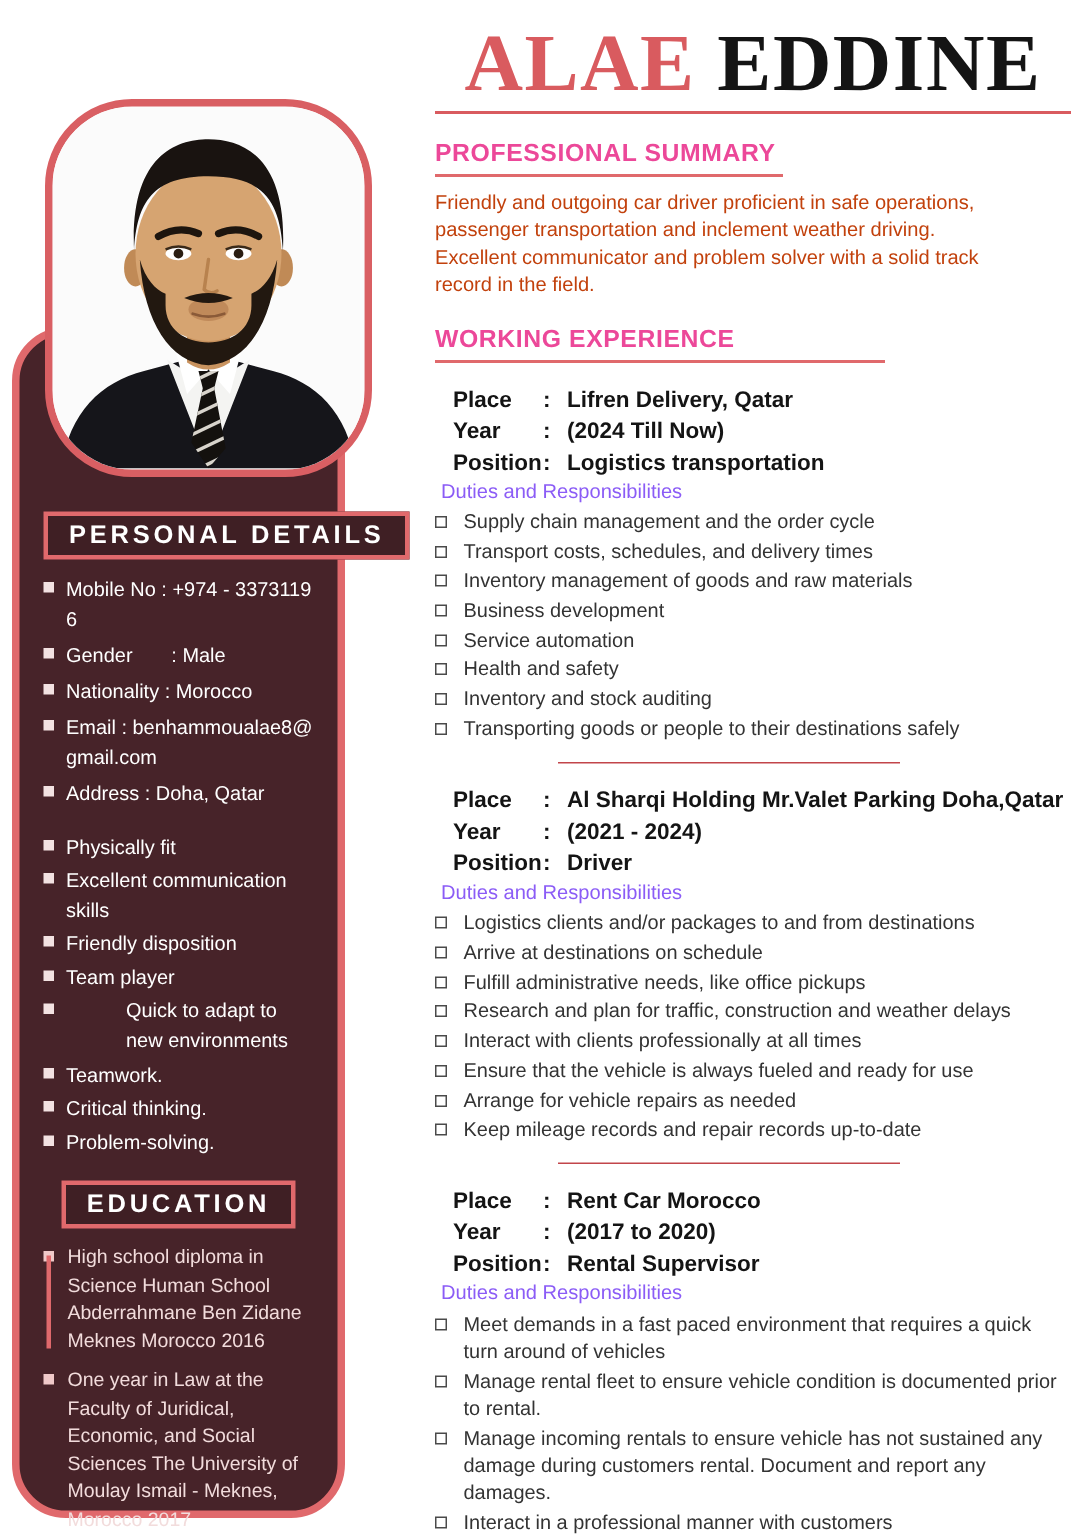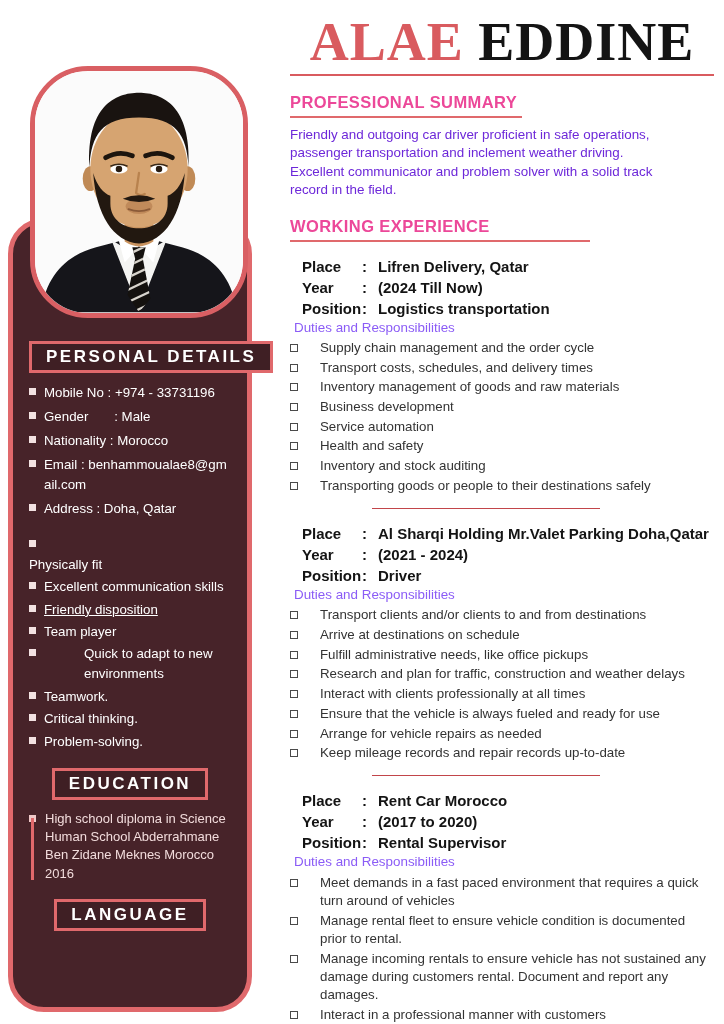--- a/index.html
+++ b/index.html
@@ -1,20 +1,20 @@
 <!DOCTYPE html>
 <html><head>
 <meta charset="utf-8">
 <style>
   html,body{margin:0;padding:0;background:#e8e8e8;}
   .page{position:relative;width:724px;height:1024px;background:#ffffff;margin:0 auto;
         font-family:"Liberation Sans",sans-serif;overflow:hidden;}
 
   
-  .sidebar{position:absolute;left:8px;top:218px;width:244px;height:794px;
+  .sidebar{position:absolute;left:8px;top:218px;width:222px;height:794px;
            background:#472329;border:5px solid #e0696c;border-radius:36px;
            box-sizing:border-box;z-index:1;padding:118px 16px 16px 16px;}
   .photo-frame{position:absolute;left:30px;top:66px;width:218px;height:252px;
            background:#fdfdfd;border:5px solid #d95f63;border-radius:58px;
            box-sizing:border-box;overflow:hidden;z-index:2;}
   .photo-frame svg{display:block;width:100%;height:100%;}
 
   .side-title{width:fit-content;margin:0 auto 10px auto;border:3px solid #e0696c;
            padding:3px 14px;color:#ffffff;font-weight:bold;font-size:17px;
            letter-spacing:2.5px;white-space:nowrap;background:#3f1f24;}
@@ -38,30 +38,30 @@
   .name .first{color:#d95b5f;}
   .name .last{color:#141414;}
   .name-rule{height:2px;background:#d95b5f;margin-top:3px;}
 
   .sec-head{margin-top:17px;}
   .sec-title{color:#ec4899;font-weight:bold;font-size:16.5px;letter-spacing:.4px;}
   .sec-rule{height:2px;background:#e0696c;margin-top:4px;}
   .rule-summary{width:232px;}
   .rule-exp{width:300px;}
 
-  .summary-text{margin-top:8px;font-size:13.4px;line-height:1.38;color:#6d28d9;width:380px;}
+  .summary-text{margin-top:8px;font-size:13.4px;line-height:1.38;color:#c2410c;width:380px;}
 
   .job{margin-top:14px;}
   .job-meta{margin-left:12px;}
   .job-meta-row{display:flex;font-size:15px;line-height:1.4;color:#141414;font-weight:bold;}
   .job-label{width:60px;}
   .job-colon{width:16px;}
   .duties-label{margin-left:4px;color:#8b5cf6;font-size:13.4px;line-height:1.4;}
   .duty-list{margin:1px 0 0 0;padding:0;list-style:none;}
-  .duty-row{display:flex;gap:22px;font-size:13.3px;line-height:1.37;color:#333333;margin:1.5px 0;}
+  .duty-row{display:flex;gap:11px;font-size:13.3px;line-height:1.37;color:#333333;margin:1.5px 0;}
   .duty-sq{flex:0 0 auto;width:6px;height:6px;border:1.5px solid #4a4a4a;margin-top:5px;background:#fff;}
   .job-sep{width:228px;height:0;border-top:1.6px solid #c2454a;margin:13px 0 14px 82px;}
 </style>
 </head>
 <body>
 
 <div class="page">
 
   <div class="photo-frame">
     <svg viewBox="0 0 218 252">
@@ -146,31 +146,31 @@
           <li class="side-row">
             <span class="sq"></span>
             <span class="pd-text">Address : Doha, Qatar</span>
           </li>
         </ul>
     </div>
 
     <div class="side-section">
       <ul class="side-list">
 
-          <li class="side-row" style="margin:2.5px 0;flex-direction:column;">
+          <li class="side-row" style="margin:2.5px 0;">
             <span class="sq"></span>
             <span>Physically fit</span>
           </li>
 
           <li class="side-row" style="margin:2.5px 0;">
             <span class="sq"></span>
             <span>Excellent communication skills</span>
           </li>
 
-          <li class="side-row" style="margin:2.5px 0;text-decoration:underline;">
+          <li class="side-row" style="margin:2.5px 0;">
             <span class="sq"></span>
             <span>Friendly disposition</span>
           </li>
 
           <li class="side-row" style="margin:2.5px 0;">
             <span class="sq"></span>
             <span>Team player</span>
           </li>
 
           <li class="side-row" style="margin:2.5px 0;gap:48px;">
@@ -198,20 +198,24 @@
 
     <div class="side-section" style="position: relative;">
       <div class="side-title">EDUCATION</div>
       <ul class="edu-list">
 
           <li class="edu-row">
             <span class="edu-sq"></span>
             <span>High school diploma in Science Human School Abderrahmane Ben Zidane Meknes Morocco 2016</span>
           </li>
 
+          <li class="edu-row">
+            <span class="edu-sq"></span>
+            <span>One year in Law at the Faculty of Juridical, Economic, and Social Sciences The University of Moulay Ismail - Meknes, Morocco 2017</span>
+          </li>
         </ul>
       <div class="edu-line" style="position: absolute; left: 2px; top: 50px; height: 62px;"></div>
     </div>
 
     <div class="side-section">
       <div class="side-title">LANGUAGE</div>
 
     </div>
 
   </div>
@@ -315,21 +319,21 @@
           <span class="job-label">Position</span>
           <span class="job-colon">:</span>
           <span class="job-value">Driver</span>
         </div>
       </div>
       <div class="duties-label">Duties and Responsibilities</div>
       <ul class="duty-list">
 
           <li class="duty-row">
             <span class="duty-sq"></span>
-            <span>Transport clients and/or clients to and from destinations</span>
+            <span>Logistics clients and/or packages to and from destinations</span>
           </li>
 
           <li class="duty-row">
             <span class="duty-sq"></span>
             <span>Arrive at destinations on schedule</span>
           </li>
 
           <li class="duty-row">
             <span class="duty-sq"></span>
             <span>Fulfill administrative needs, like office pickups</span>

